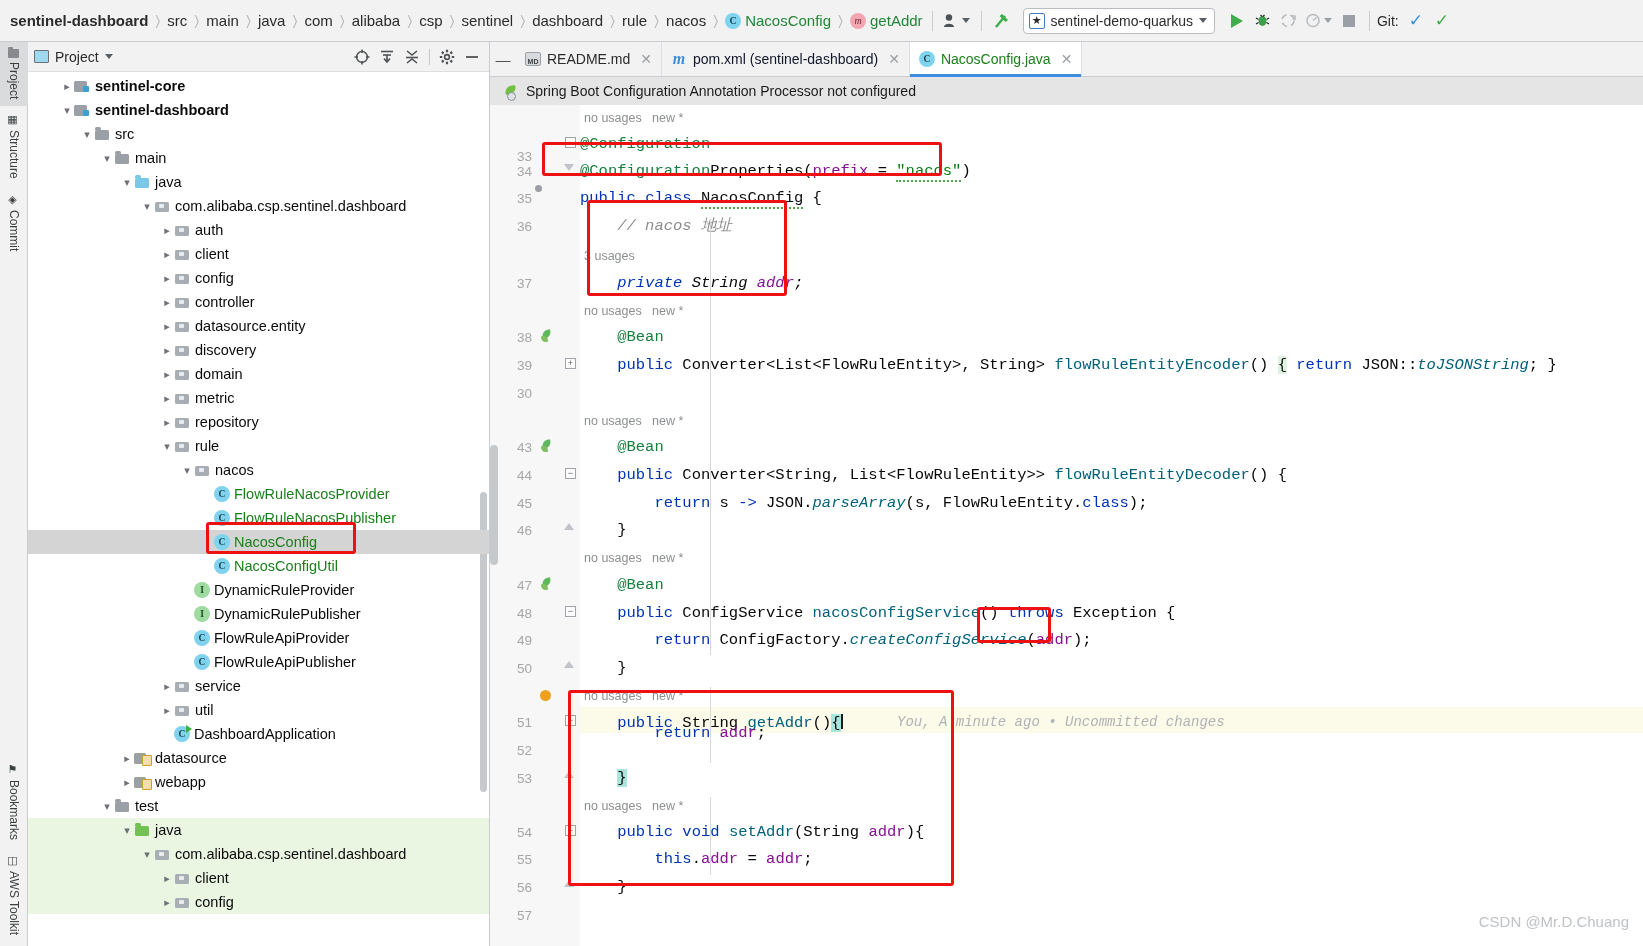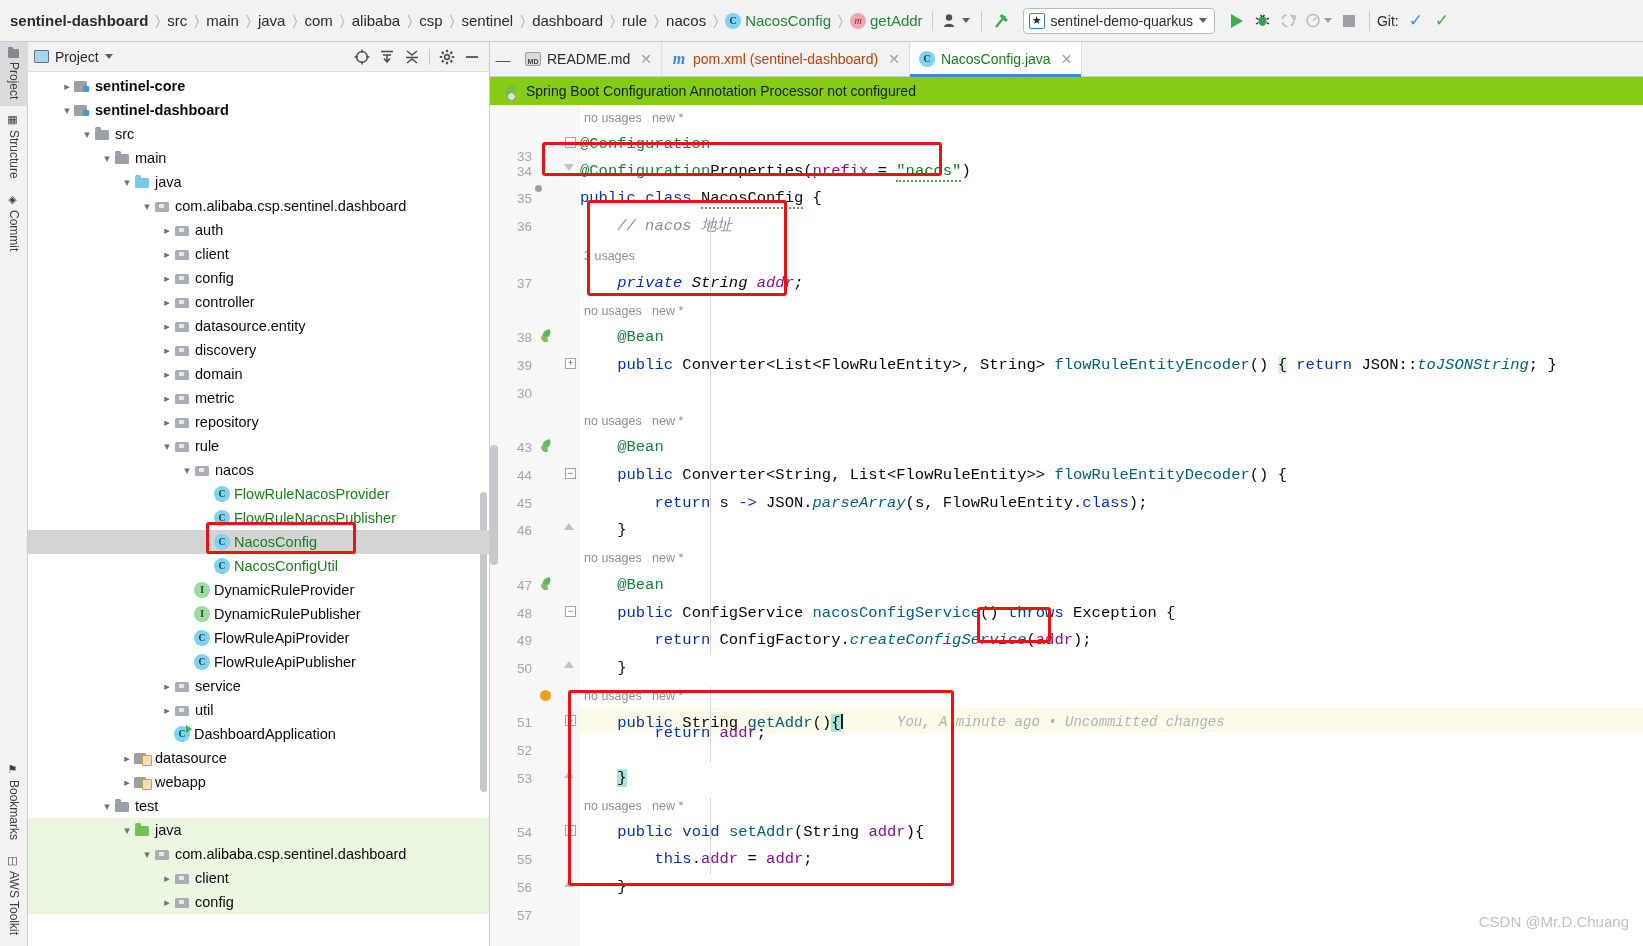--- a/index.html
+++ b/index.html
@@ -225,35 +225,35 @@
     font-size: 14px; color: #2b2b2b; white-space: nowrap;
     border-right: 1px solid #dcdfe1; position: relative;
   }
   .tab.active { background: #fff; }
   .tab.active::after {
     content: ""; position: absolute; left: 0; right: 0; bottom: -1px;
     height: 3px; background: #3c8de0;
   }
   .tab-x { color: #9a9ea1; font-size: 14px; margin-left: 4px; }
   .tab-label.green { color: #1a7f1a; }
-  .tab-label.blue { color: #c2410c; }
+  .tab-label.blue { color: #0f172a; }
   .md-ic {
     width: 16px; height: 14px; background: #d8dbde;
     border: 1px solid #9aa0a6; border-radius: 2px;
     display: flex; align-items: flex-end; justify-content: center;
     font-size: 7px; color: #3c3f41; font-weight: bold; line-height: 1;
   }
   .m-ic {
     font-family: "Liberation Serif", serif; font-style: italic;
     font-weight: bold; color: #3c8de0; font-size: 16px; width: 16px;
     text-align: center;
   }
 
   .banner {
-    height: 28px; min-height: 28px; background: #84cc16;
+    height: 28px; min-height: 28px; background: #e5e5e5;
     display: flex; align-items: center; gap: 7px; padding-left: 14px;
     font-size: 14px; color: #1b1b1b;
   }
   .leaf {
     width: 15px; height: 15px; position: relative;
   }
   .leaf::before {
     content: ""; position: absolute; left: 1px; top: 2px;
     width: 11px; height: 8px; background: #72bf44;
     border-radius: 9px 2px 9px 2px; transform: rotate(-12deg);

